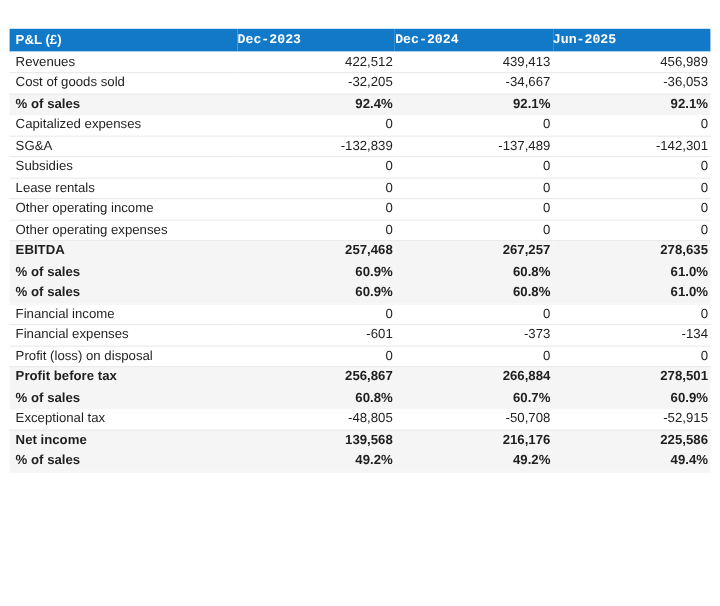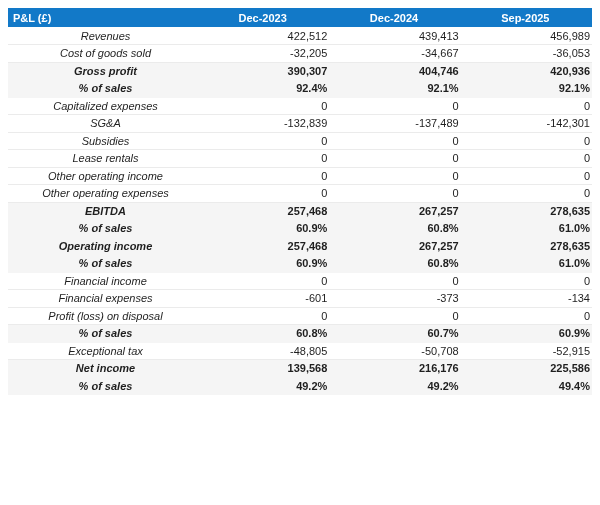--- a/index.html
+++ b/index.html
@@ -15,48 +15,49 @@
     margin: 0;
     padding: 0;
     width: 600px;
     height: 505px;
     background: var(--page-bg);
     font-family: "Liberation Sans", sans-serif;
   }
   .page {
     padding: 8px 8px 0 8px;
     width: 536px;
+    margin-top: 16px;
   }
   table.pnl {
     border-collapse: collapse;
     table-layout: fixed;
     width: 584px;
     font-size: 11px;
     color: var(--text);
   }
   col.c-label { width: 190px; }
   col.c-num { width: 131.33px; }
   thead th {
     background: var(--header-bg);
     color: var(--header-text);
     font-weight: bold;
     height: 19px;
     padding: 0;
     vertical-align: middle;
   }
   thead th.label { text-align: left; padding-left: 5px; }
-  thead th.num { text-align: center; padding-right: 2px; }
+  thead th.num { text-align: left; padding-right: 2px; font-family: Liberation Mono, monospace; }
   tbody td {
     height: 17.5px;
     padding: 0;
     vertical-align: middle;
     border-bottom: 1px solid var(--border);
     background: #ffffff;
   }
-  tbody td.label { text-align: center; padding-left: 5px; font-style: italic; }
+  tbody td.label { text-align: left; padding-left: 5px; }
   tbody td.num { text-align: right; padding-right: 2px; }
   tbody tr.hl td {
     background: var(--highlight-bg);
     font-weight: bold;
     border-bottom-color: var(--highlight-bg);
   }
 </style>
 </head>
 <body>
 
@@ -66,43 +67,37 @@
       <col class="c-label">
       <col class="c-num">
       <col class="c-num">
       <col class="c-num">
     </colgroup>
     <thead>
       <tr>
         <th class="label">P&amp;L (£)</th>
         <th class="num">Dec-2023</th>
         <th class="num">Dec-2024</th>
-        <th class="num">Sep-2025</th>
+        <th class="num">Jun-2025</th>
       </tr>
     </thead>
     <tbody>
         <tr>
           <td class="label">Revenues</td>
           <td class="num">422,512</td>
           <td class="num">439,413</td>
           <td class="num">456,989</td>
         </tr>
         <tr>
           <td class="label">Cost of goods sold</td>
           <td class="num">-32,205</td>
           <td class="num">-34,667</td>
           <td class="num">-36,053</td>
         </tr>
         <tr class="hl">
-          <td class="label">Gross profit</td>
-          <td class="num">390,307</td>
-          <td class="num">404,746</td>
-          <td class="num">420,936</td>
-        </tr>
-        <tr class="hl">
           <td class="label">% of sales</td>
           <td class="num">92.4%</td>
           <td class="num">92.1%</td>
           <td class="num">92.1%</td>
         </tr>
         <tr>
           <td class="label">Capitalized expenses</td>
           <td class="num">0</td>
           <td class="num">0</td>
           <td class="num">0</td>
@@ -143,26 +138,20 @@
           <td class="num">267,257</td>
           <td class="num">278,635</td>
         </tr>
         <tr class="hl">
           <td class="label">% of sales</td>
           <td class="num">60.9%</td>
           <td class="num">60.8%</td>
           <td class="num">61.0%</td>
         </tr>
         <tr class="hl">
-          <td class="label">Operating income</td>
-          <td class="num">257,468</td>
-          <td class="num">267,257</td>
-          <td class="num">278,635</td>
-        </tr>
-        <tr class="hl">
           <td class="label">% of sales</td>
           <td class="num">60.9%</td>
           <td class="num">60.8%</td>
           <td class="num">61.0%</td>
         </tr>
         <tr>
           <td class="label">Financial income</td>
           <td class="num">0</td>
           <td class="num">0</td>
           <td class="num">0</td>
@@ -171,20 +160,26 @@
           <td class="label">Financial expenses</td>
           <td class="num">-601</td>
           <td class="num">-373</td>
           <td class="num">-134</td>
         </tr>
         <tr>
           <td class="label">Profit (loss) on disposal</td>
           <td class="num">0</td>
           <td class="num">0</td>
           <td class="num">0</td>
+        </tr>
+        <tr class="hl">
+          <td class="label">Profit before tax</td>
+          <td class="num">256,867</td>
+          <td class="num">266,884</td>
+          <td class="num">278,501</td>
         </tr>
         <tr class="hl">
           <td class="label">% of sales</td>
           <td class="num">60.8%</td>
           <td class="num">60.7%</td>
           <td class="num">60.9%</td>
         </tr>
         <tr>
           <td class="label">Exceptional tax</td>
           <td class="num">-48,805</td>

